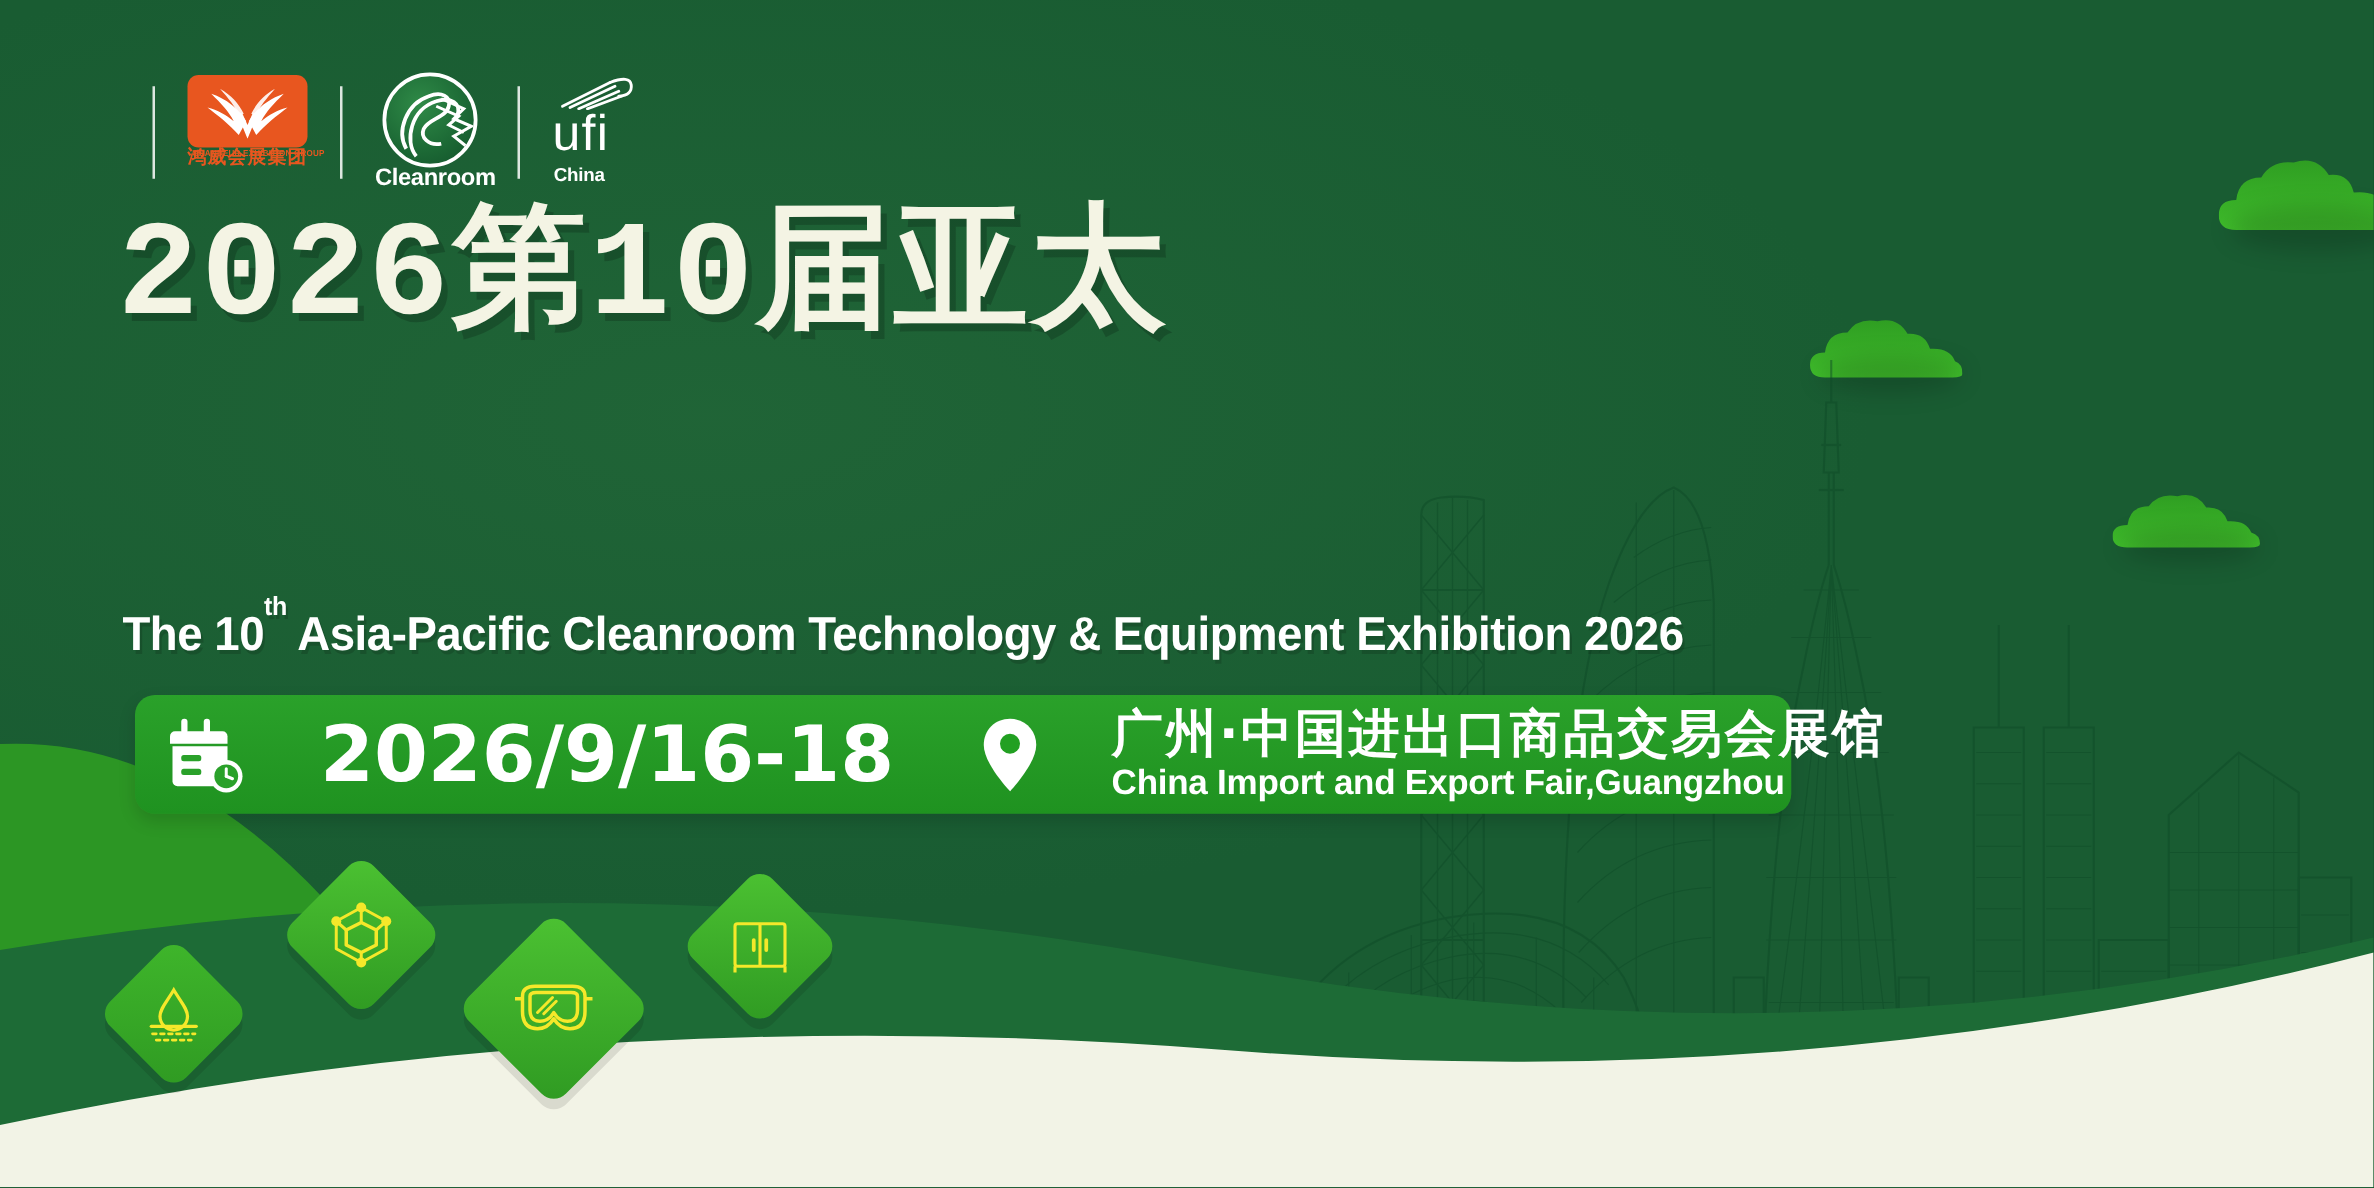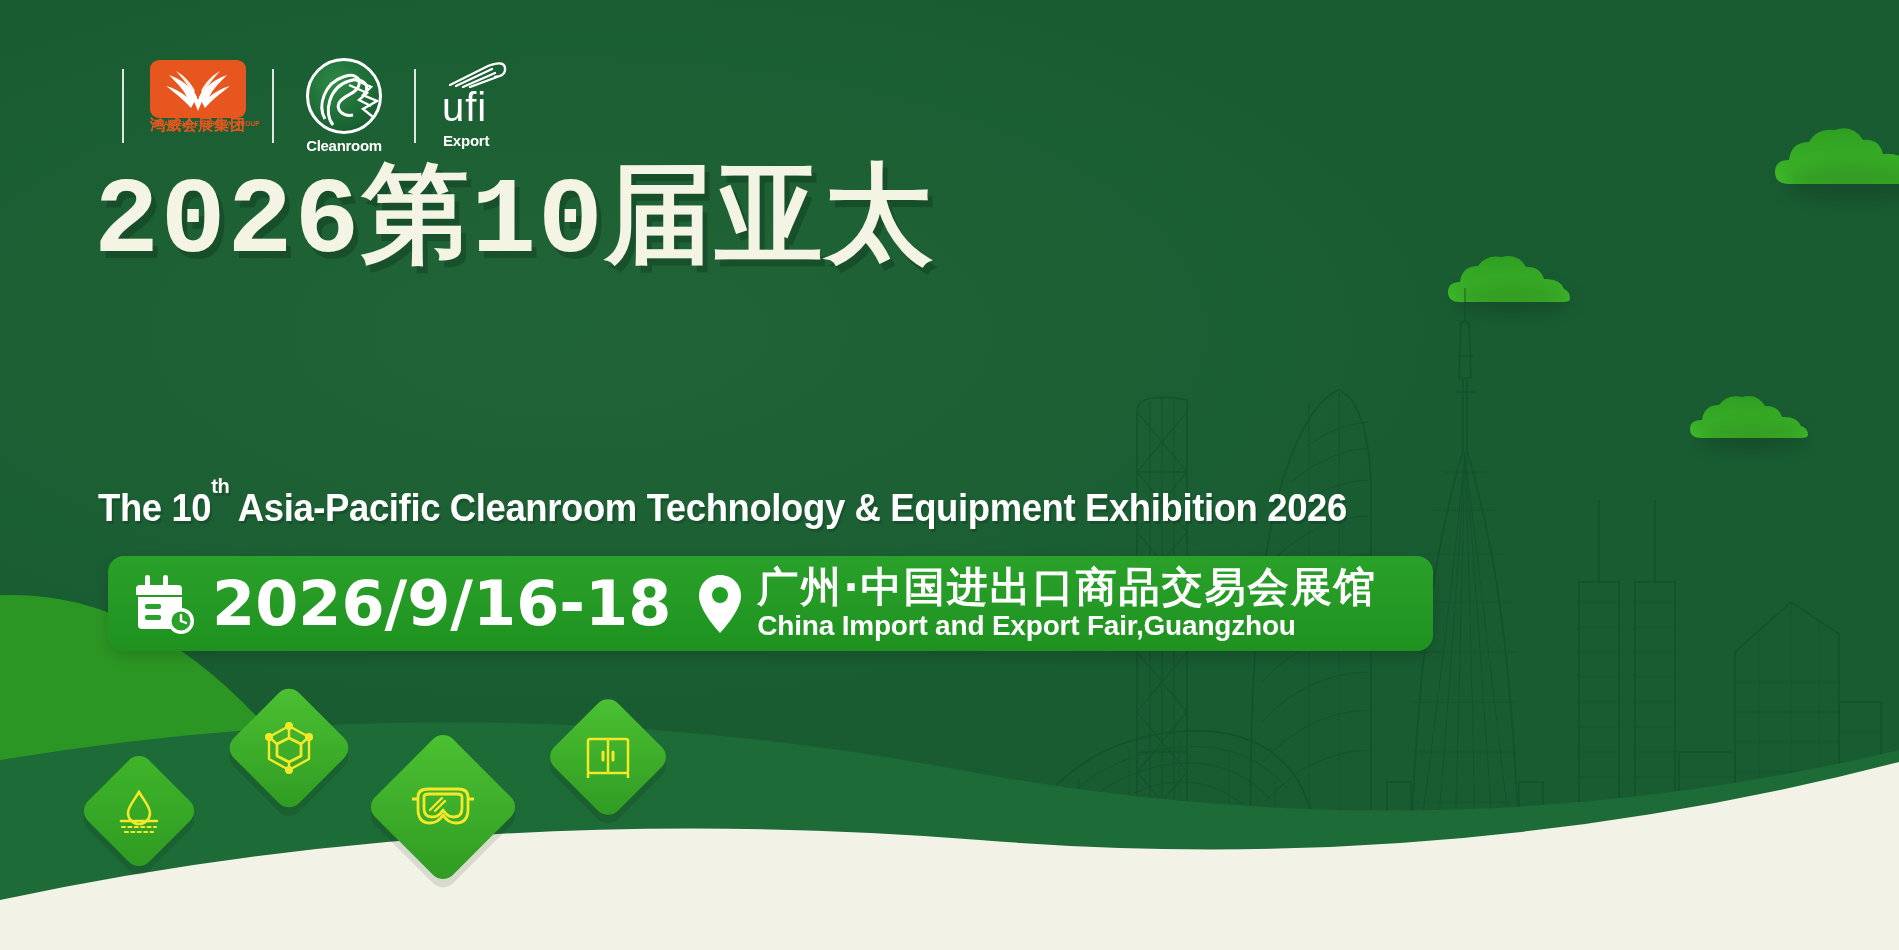--- a/index.html
+++ b/index.html
@@ -109,21 +109,21 @@
 
   
   .cleanroom{ position:relative; width:88px; height:95px; }
   .cr-ball{
     position:absolute; left:6px; top:0px; width:76px; height:76px; border-radius:50%;
     background:radial-gradient(circle at 38% 32%, #2f8a47 0%, #1d6b36 55%, #12512a 100%);
     border:3px solid #ffffff; overflow:hidden;
   }
   .cr-text{
     position:absolute; left:0; bottom:-1px; width:88px; text-align:center;
-    color:#ffffff; font-size:15px; font-weight:bold; letter-spacing:-.3px;
+    color:#ffffff; font-size:19px; font-weight:bold; letter-spacing:-.3px;
   }
 
   
   .ufi{ position:relative; width:78px; height:95px; }
   .ufi-word{
     position:absolute; left:0; top:30px; width:78px;
     color:#fff; font-size:40px; font-weight:300; line-height:.95;
     letter-spacing:1px;
   }
   .ufi-member{
@@ -154,20 +154,21 @@
   .subtitle-en sup{ font-size:.55em; top:-.7em; position:relative; }
 
   
   .info-pill{
     position:absolute; left:108px; top:556px;
     height:95px; width:1325px;
     background:linear-gradient(180deg,#2aa12a 0%, #1f9220 100%);
     border-radius:16px;
     display:flex; align-items:center;
     box-shadow:0 6px 14px rgba(0,0,0,.14);
+    gap:44px;
   }
   .pill-cal{ margin-left:28px; width:60px; height:62px; flex:none; }
   .pill-date{
     margin-left:16px;
     color:#fff; font-size:62px; font-weight:bold; letter-spacing:0px;
     white-space:nowrap; font-family:"DejaVu Sans","Liberation Sans",sans-serif;
   }
   .pill-pin{ margin-left:26px; width:46px; height:62px; flex:none; }
   .pill-venue{ margin-left:14px; line-height:1.06; }
   .venue-cn{
@@ -393,21 +394,21 @@
         <svg width="62" height="30" viewBox="0 0 62 30" style="position:absolute;left:6px;top:0;">
           <g stroke="#ffffff" stroke-width="2.3" fill="none" stroke-linecap="round">
             <path d="M2 27 L40 8"></path>
             <path d="M8 28 L44 11"></path>
             <path d="M15 29 L47 15"></path>
             <path d="M22 29 L49 19"></path>
             <path d="M40 8 Q56 2 57 10 Q58 18 47 19"></path>
           </g>
         </svg>
         <div class="ufi-word">ufi</div>
-        <div class="ufi-member">Export</div>
+        <div class="ufi-member">China</div>
       </div>
     </div>
   </div>
 
   <div class="title-cn l1">2026第10届亚太</div>
 
   <div class="subtitle-en">
     <span>The 10</span><sup>th</sup><span> Asia-Pacific Cleanroom Technology &amp; Equipment Exhibition 2026</span>
   </div>
 

